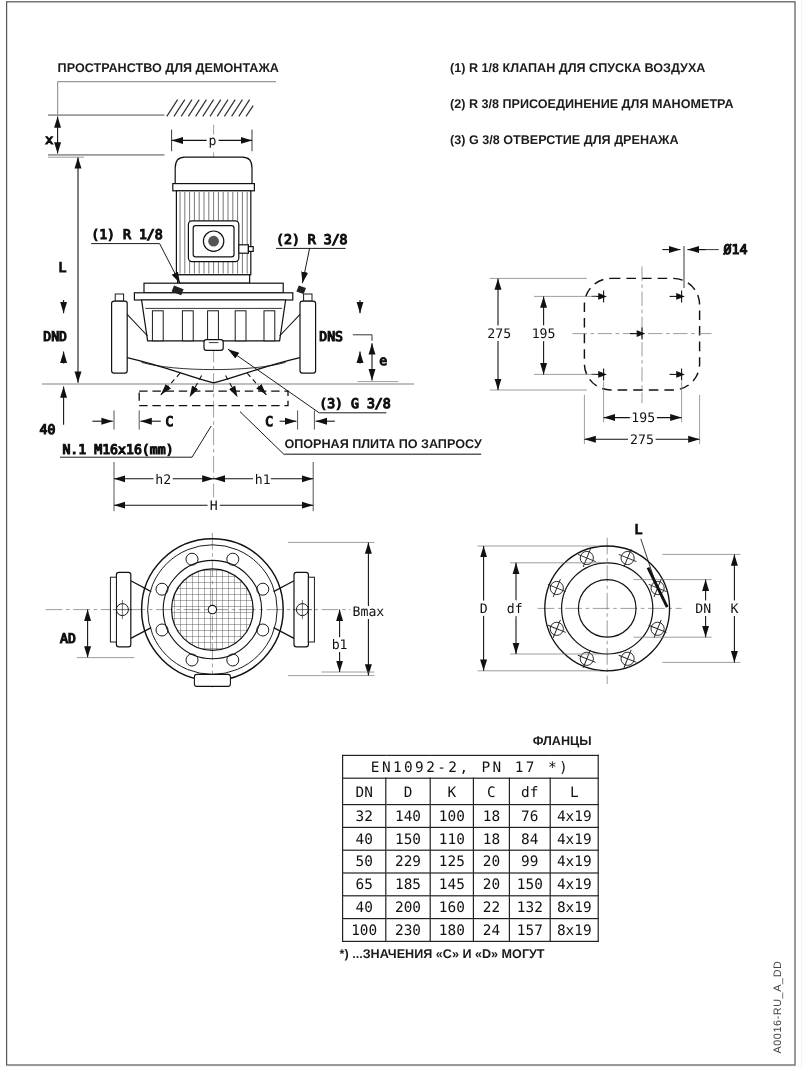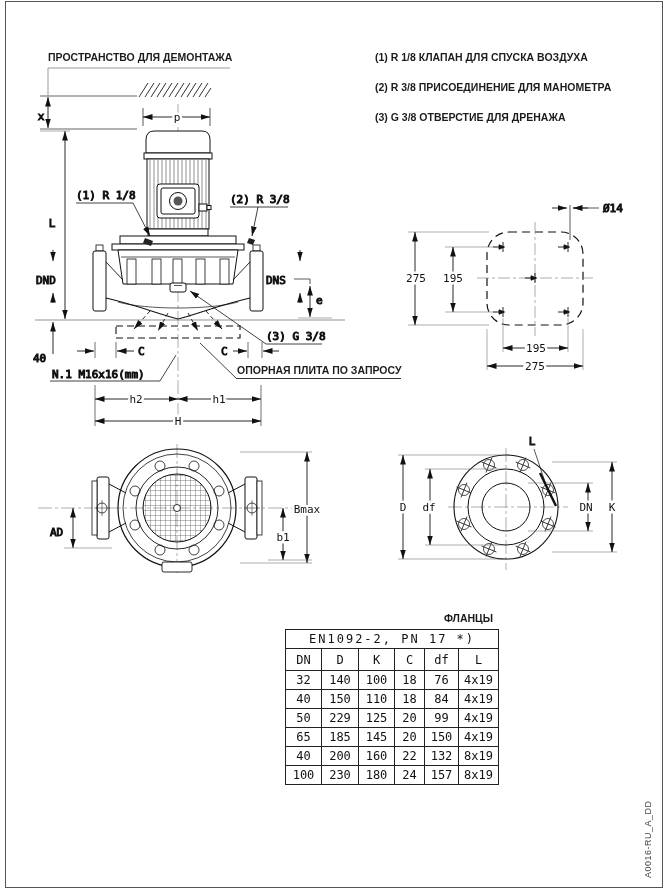--- a/index.html
+++ b/index.html
@@ -376,16 +376,17 @@
           <td>230</td>
       <td>180</td>
           <td>24</td>
       <td>157</td>
           <td>8x19</td>
     </tr>
   </tbody>
     </table>
 
   <div class="abs footnote" style="left:283px;top:788px">
+    <div>*) ...ЗНАЧЕНИЯ «С» И «D» МОГУТ</div>
   </div>
 
   <div class="abs docnum" style="left:643px;top:878px">A0016-RU_A_DD</div>
 </div>
 
 </body></html>

